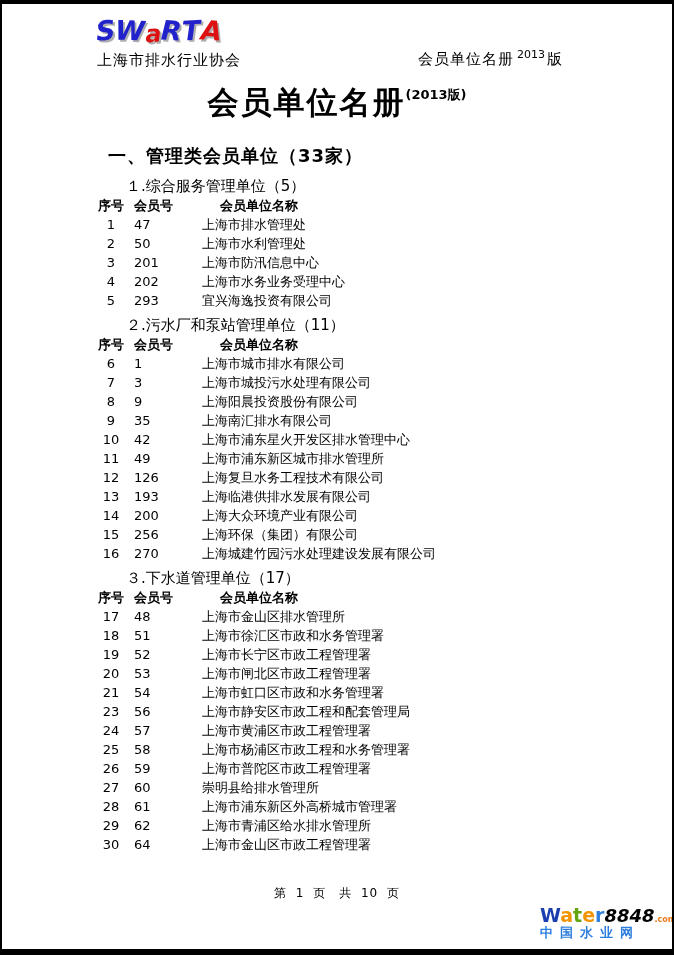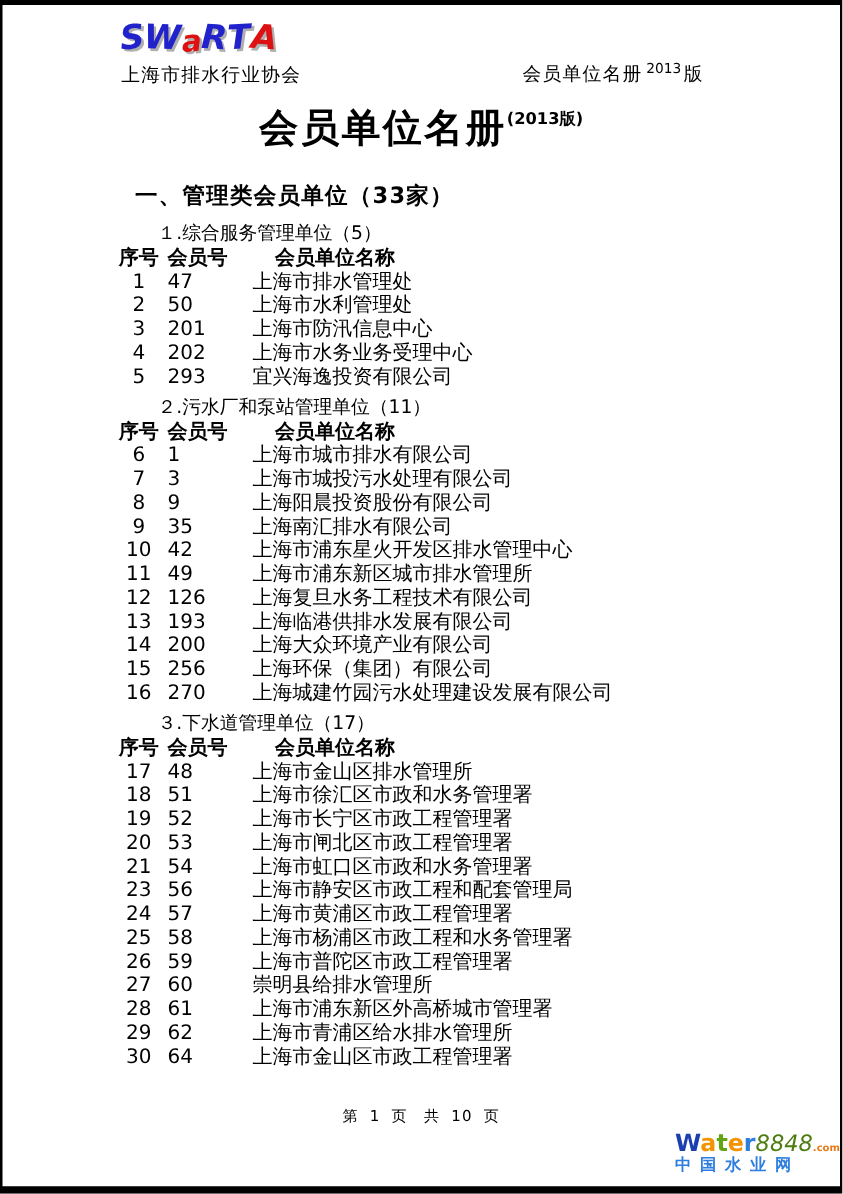--- a/index.html
+++ b/index.html
@@ -35,37 +35,37 @@
   .title sup { font-size:13px; letter-spacing:0; vertical-align:14px; }
 
   
   .section-heading { position:absolute; left:106px; top:140px;
                      font-size:18px; font-weight:bold; letter-spacing:1px; }
 
   
   .groups { position:absolute; left:0; top:172px; right:0; }
   .group { margin-bottom:5px; }
   .group-heading { margin-left:124px; font-size:15px; line-height:20px; }
-  .row { display:flex; line-height:19px; font-size:16px; }
+  .row { display:flex; line-height:19px; font-size:13px; }
   .header-row { font-weight:bold; }
   .c1 { margin-left:86px; width:46px; text-align:center; }
   .c2 { width:58px; text-align:left; }
   .c3 { padding-left:10px; }
   .name-h { padding-left:28px;text-align:right; }
 
   
   .footer { position:absolute; left:0; right:0; top:881px; text-align:center;
             font-size:12px; letter-spacing:1px; word-spacing:4px; }
 
   
   .watermark { position:absolute; right:6px; top:899px; width:132px; text-align:left;
                line-height:1.1; background:#fff; padding:2px 2px 4px 6px; }
   .wm-top { font-size:19px; font-weight:bold; white-space:nowrap; }
   .wm-ch { display:inline; }
-  .wm-num { font-style:italic; font-weight:normal; color:#4d7c0f; font-size:18px; }
+  .wm-num { font-style:italic; font-weight:bold; color:#000000; font-size:18px; }
   .wm-com { font-size:8px; color:#e87a1a; font-weight:bold; }
   .wm-cn { font-size:13px; font-weight:bold; color:#2d7ede; letter-spacing:7px;
            margin-top:0; white-space:nowrap; }
 </style>
 </head>
 <body>
 
 <div class="page">
 
   <div class="logo" id="logo"><span class="logo-ch lc0" style="color: rgb(34, 34, 204);">S</span><span class="logo-ch lc1" style="color: rgb(34, 34, 204);">W</span><span class="logo-ch lc2" style="color: rgb(221, 17, 17);">a</span><span class="logo-ch lc3" style="color: rgb(34, 34, 204);">R</span><span class="logo-ch lc4" style="color: rgb(34, 34, 204);">T</span><span class="logo-ch lc5" style="color: rgb(221, 17, 17);">A</span></div>

